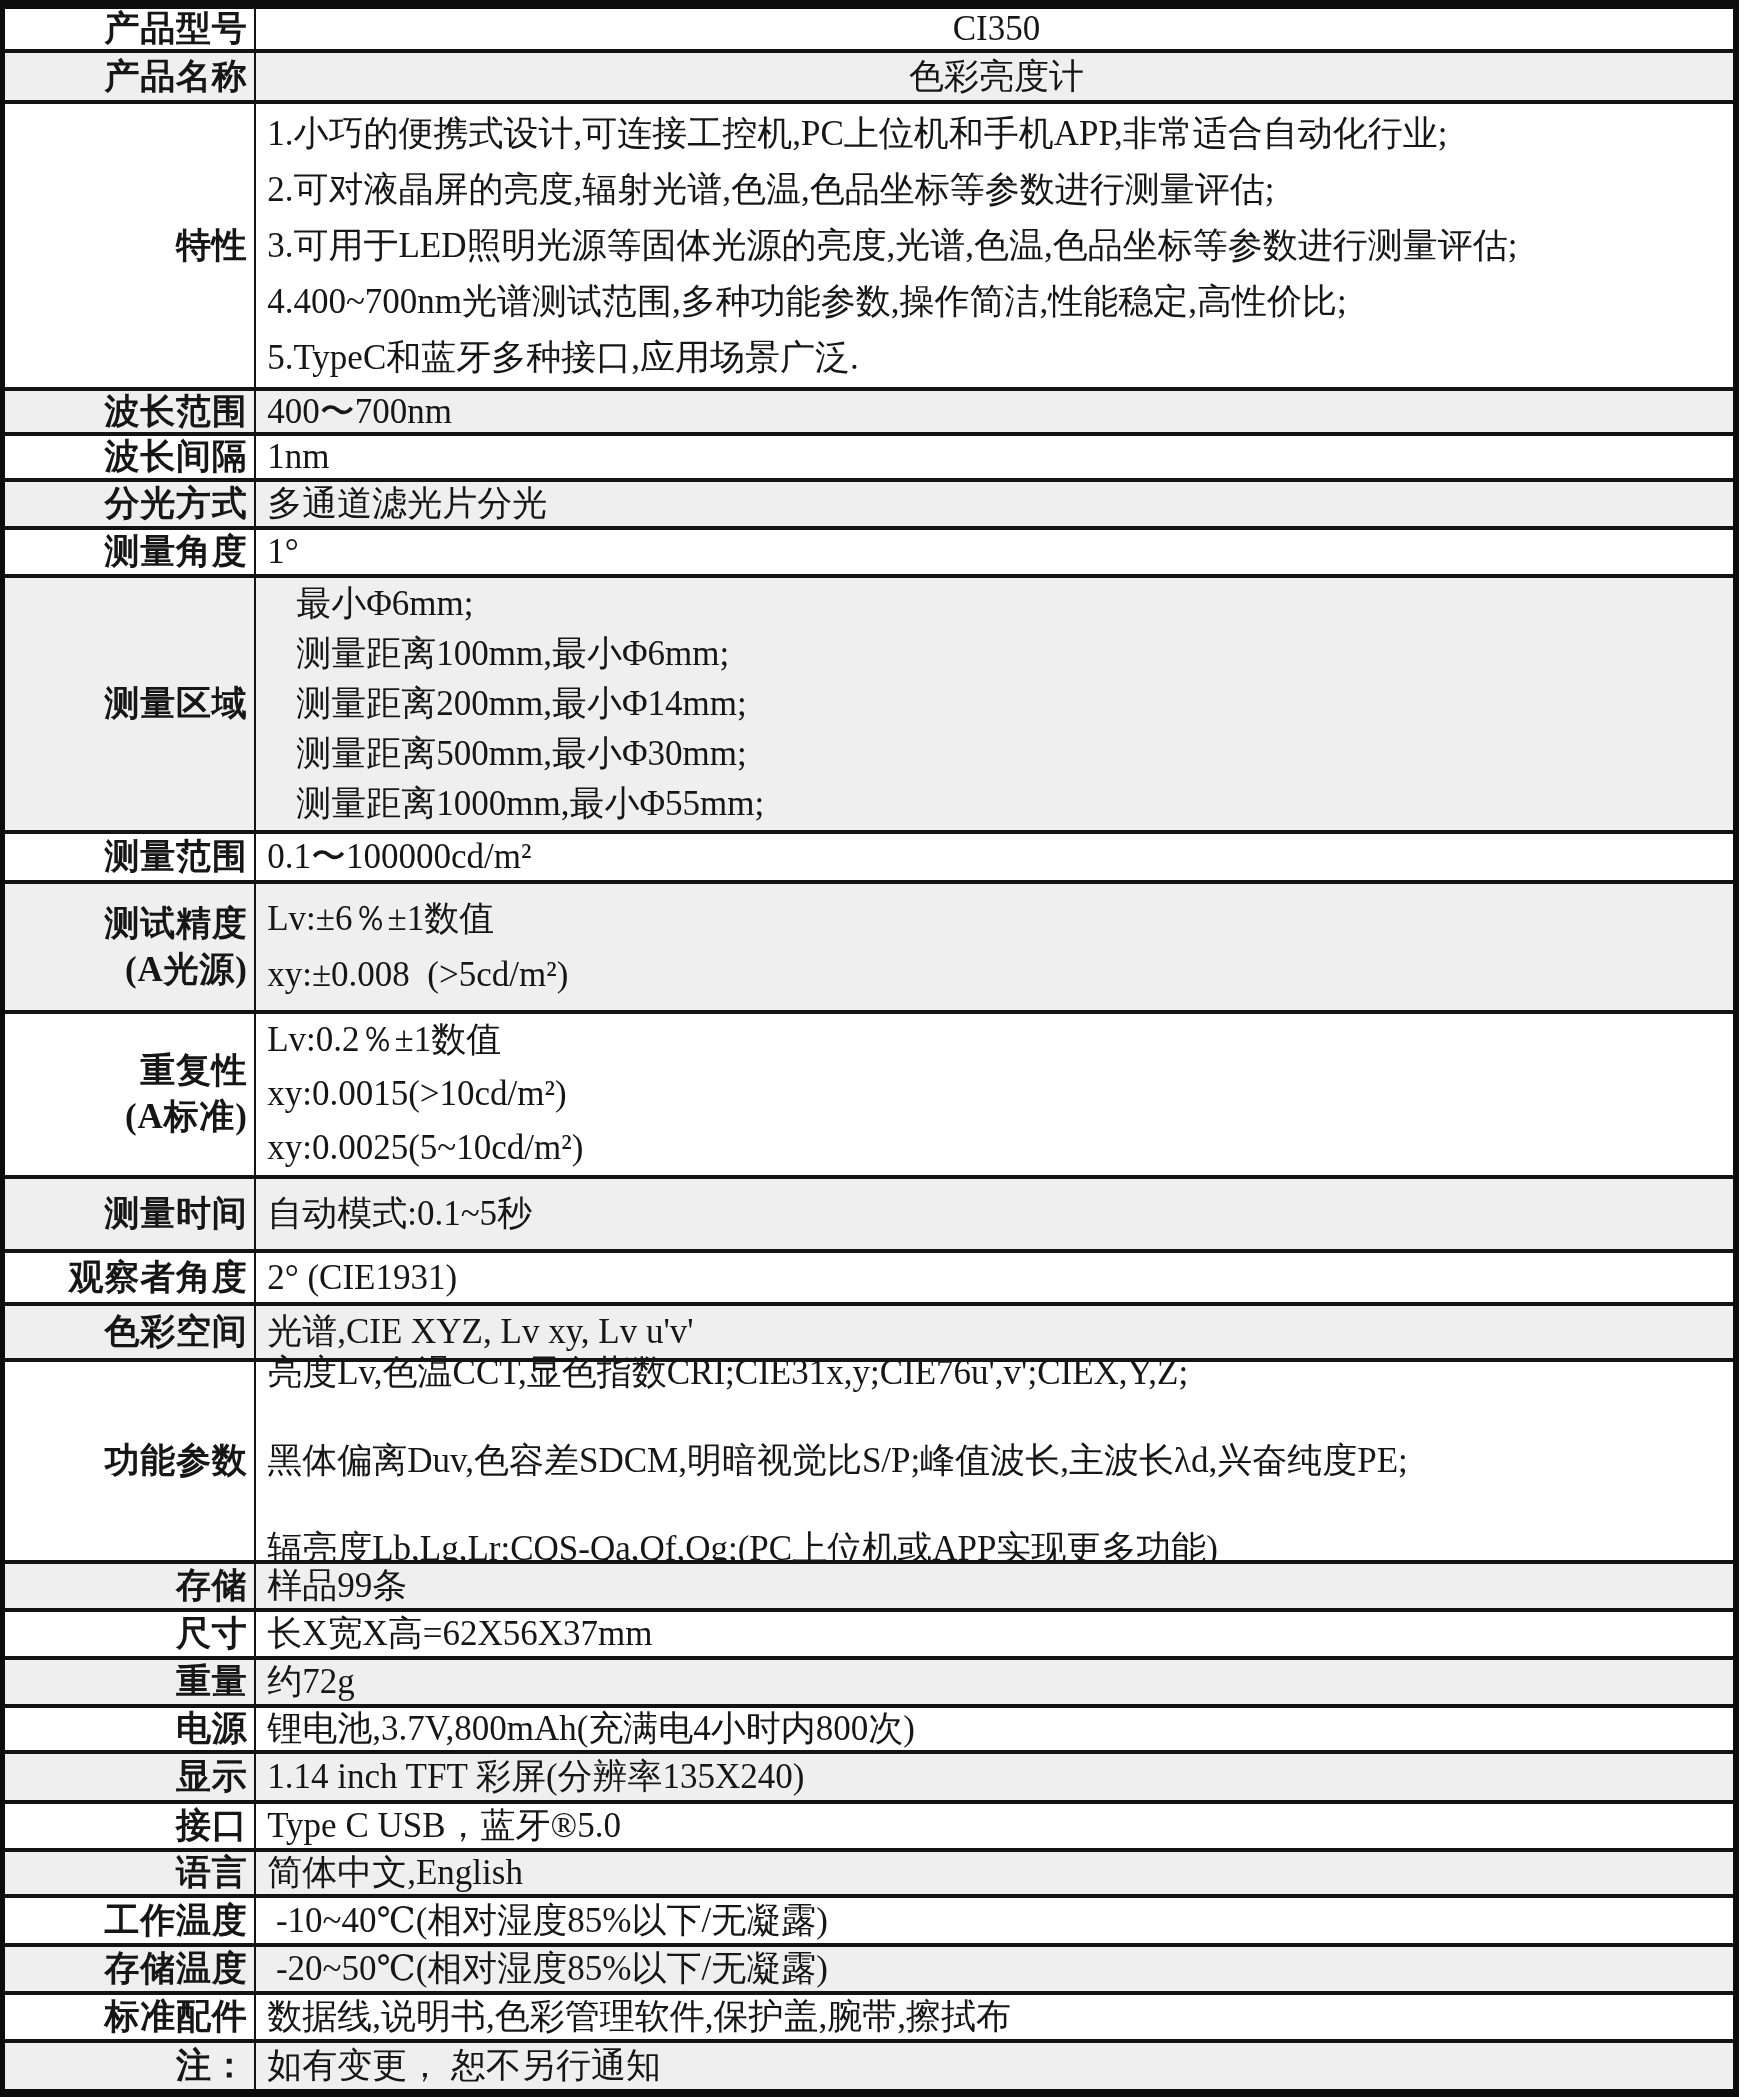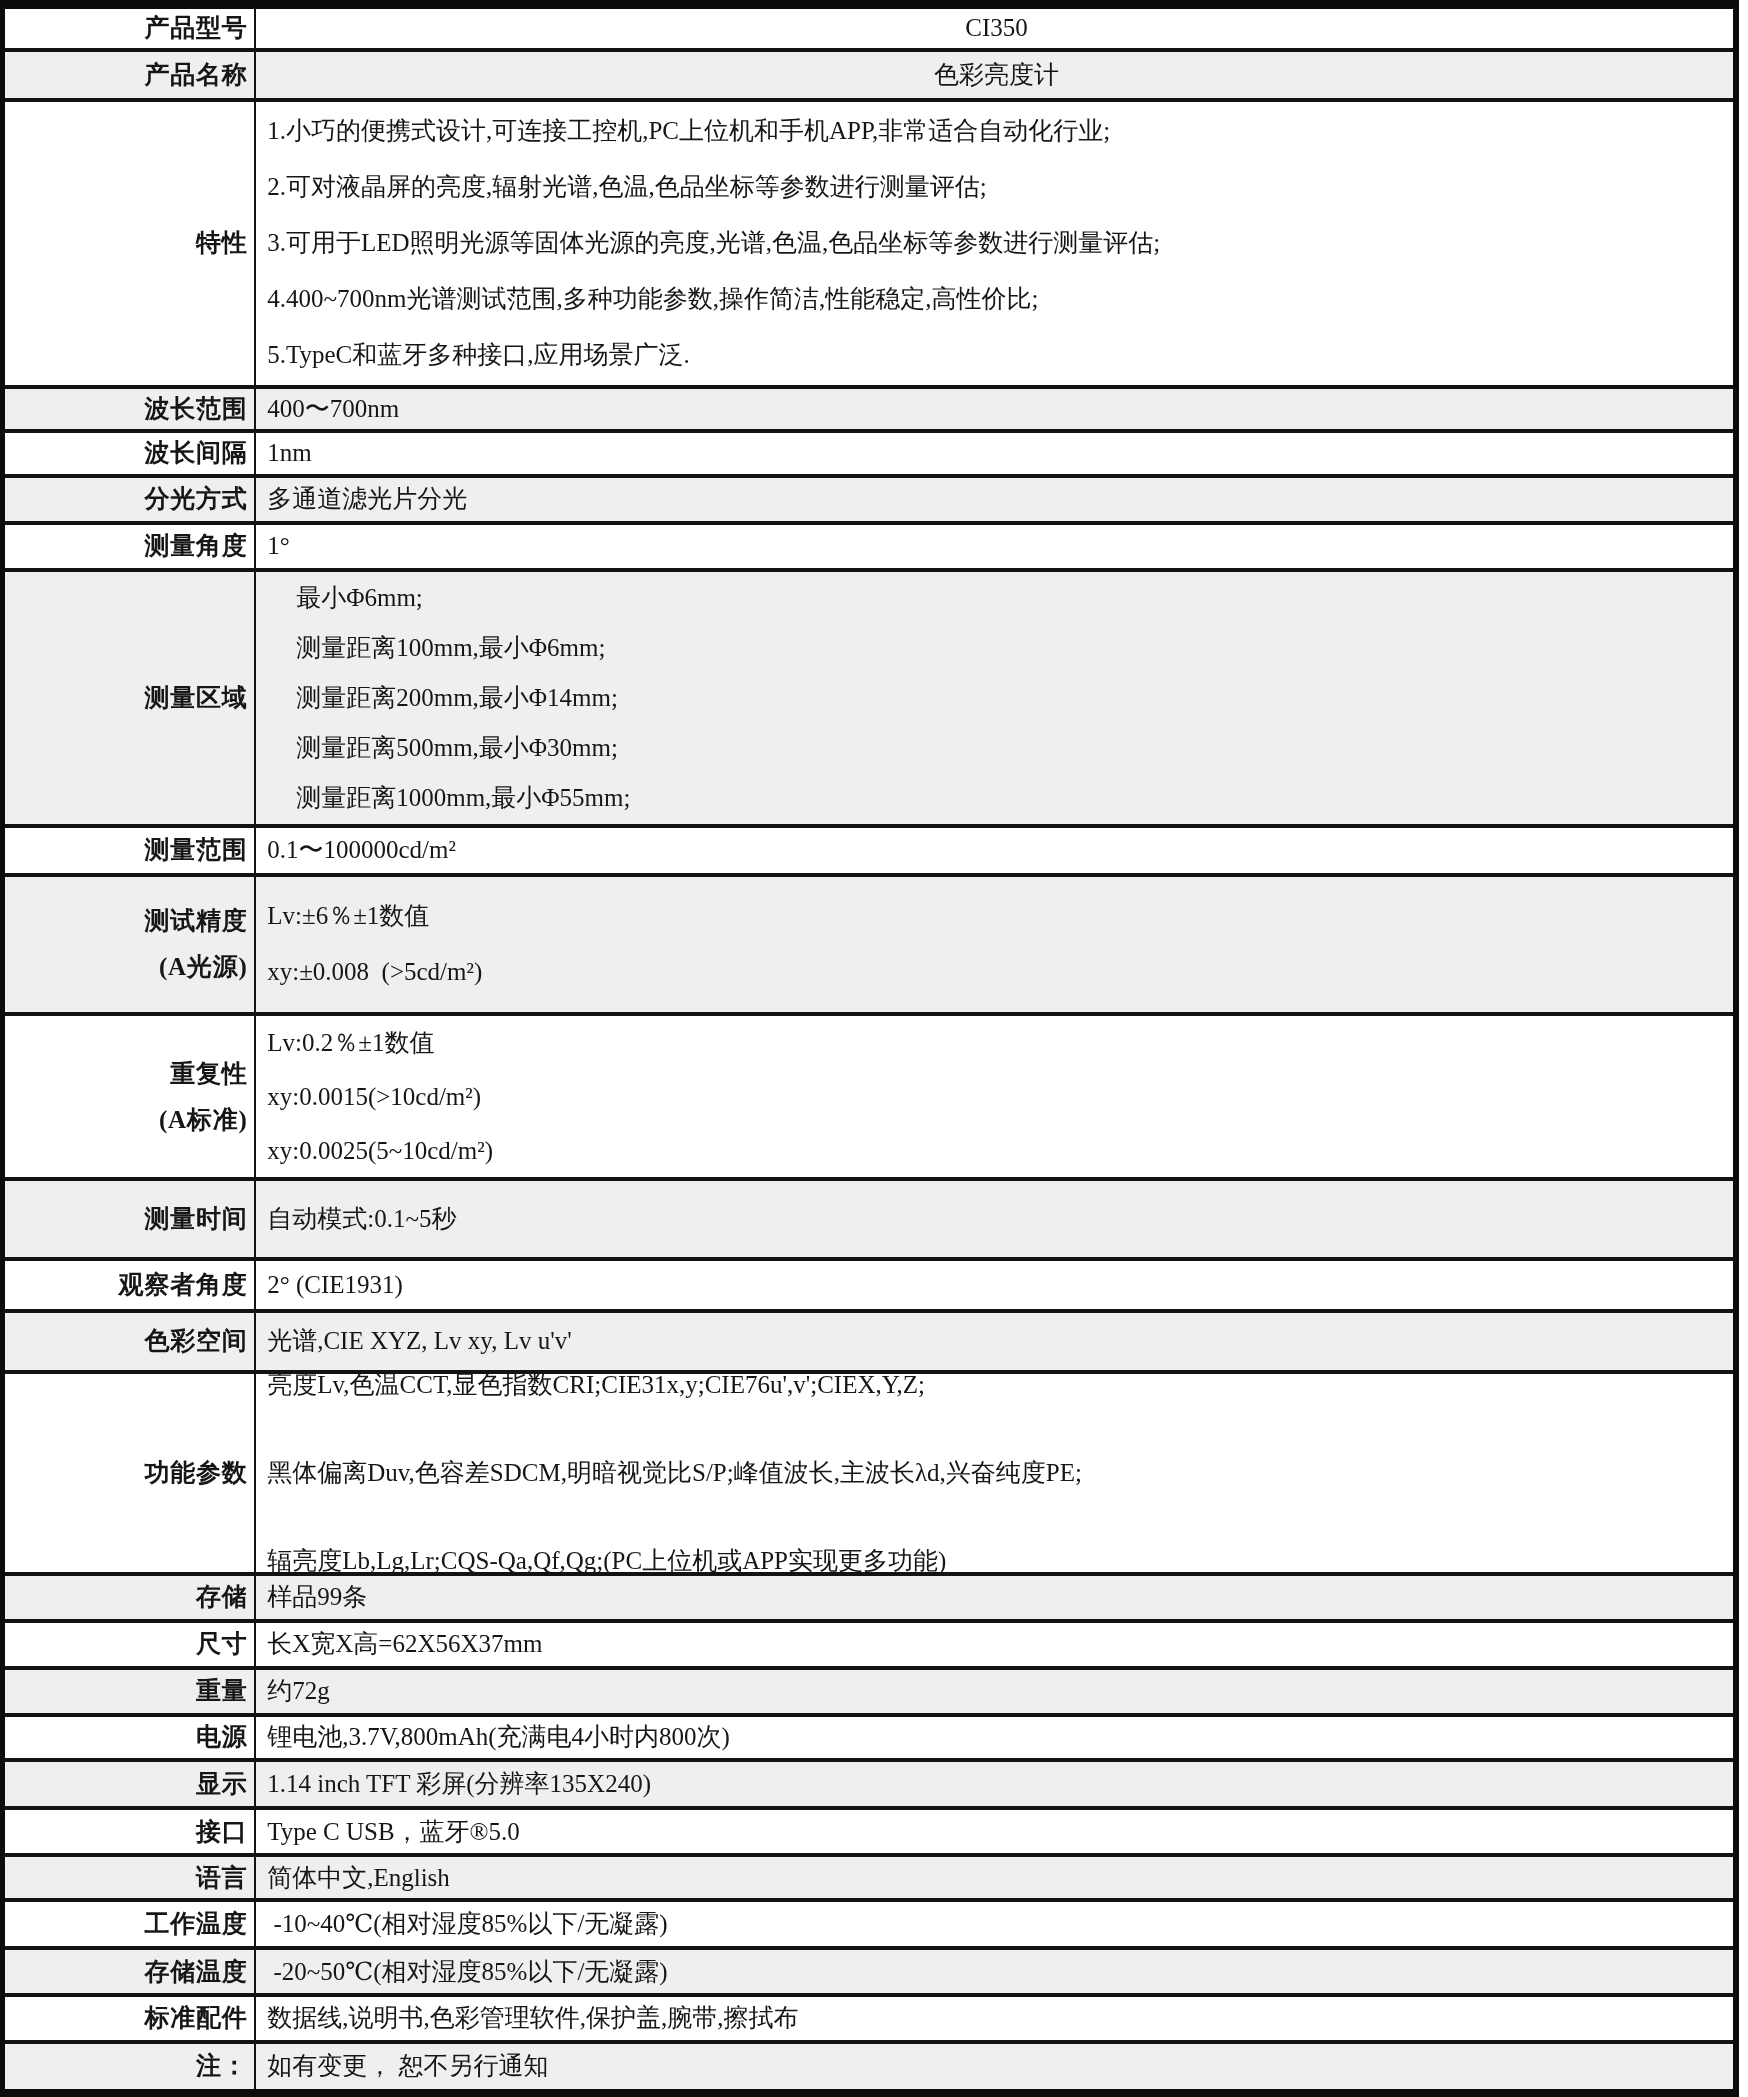--- a/index.html
+++ b/index.html
@@ -40,21 +40,21 @@
   }
   .row.shaded {
     background: #efefef;
   }
   .cell {
     box-sizing: border-box;
     display: flex;
     flex-direction: column;
     justify-content: center;
     white-space: pre-wrap;
-    font-size: 25px;
+    font-size: 35px;
     line-height: 1.3;
   }
   .label {
     flex: 0 0 251px;
     width: 251px;
     border-right: 2.4px solid #131313;
     text-align: right;
     padding: 1.6px 6.4px 1.6px 3.2px;
     font-weight: bold;
     letter-spacing: 0.8px;

